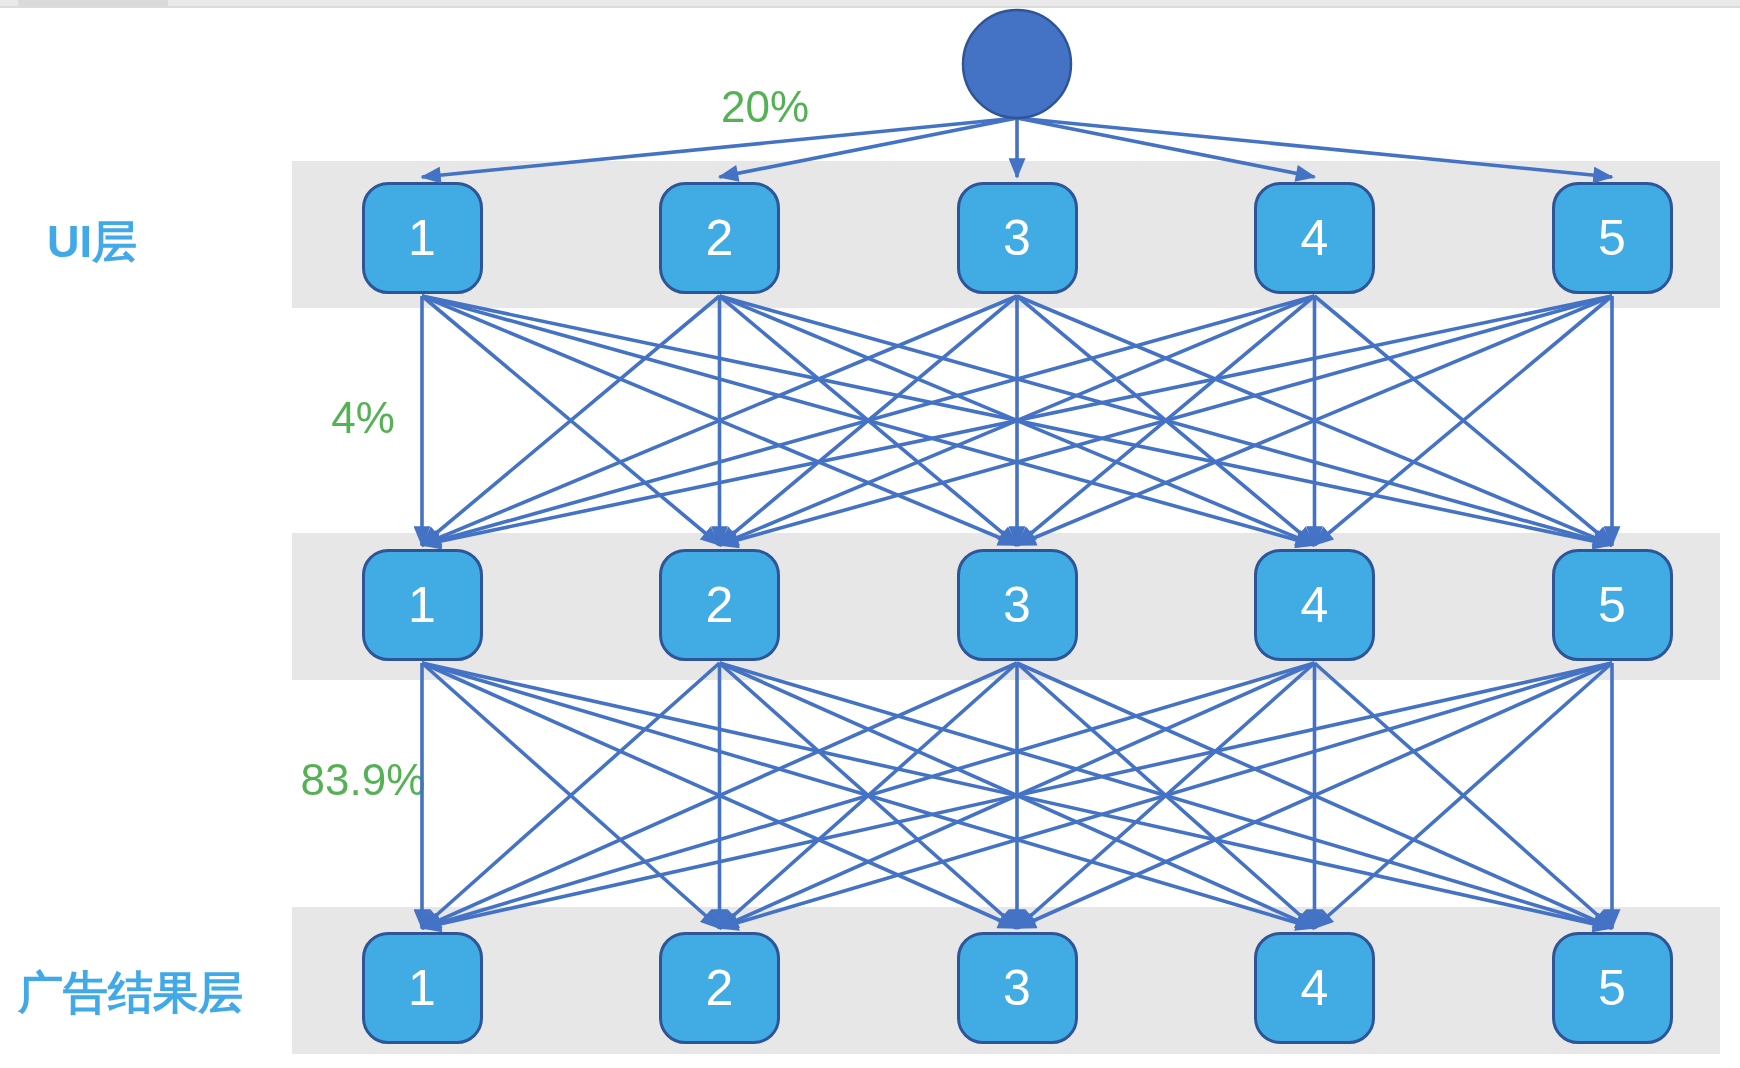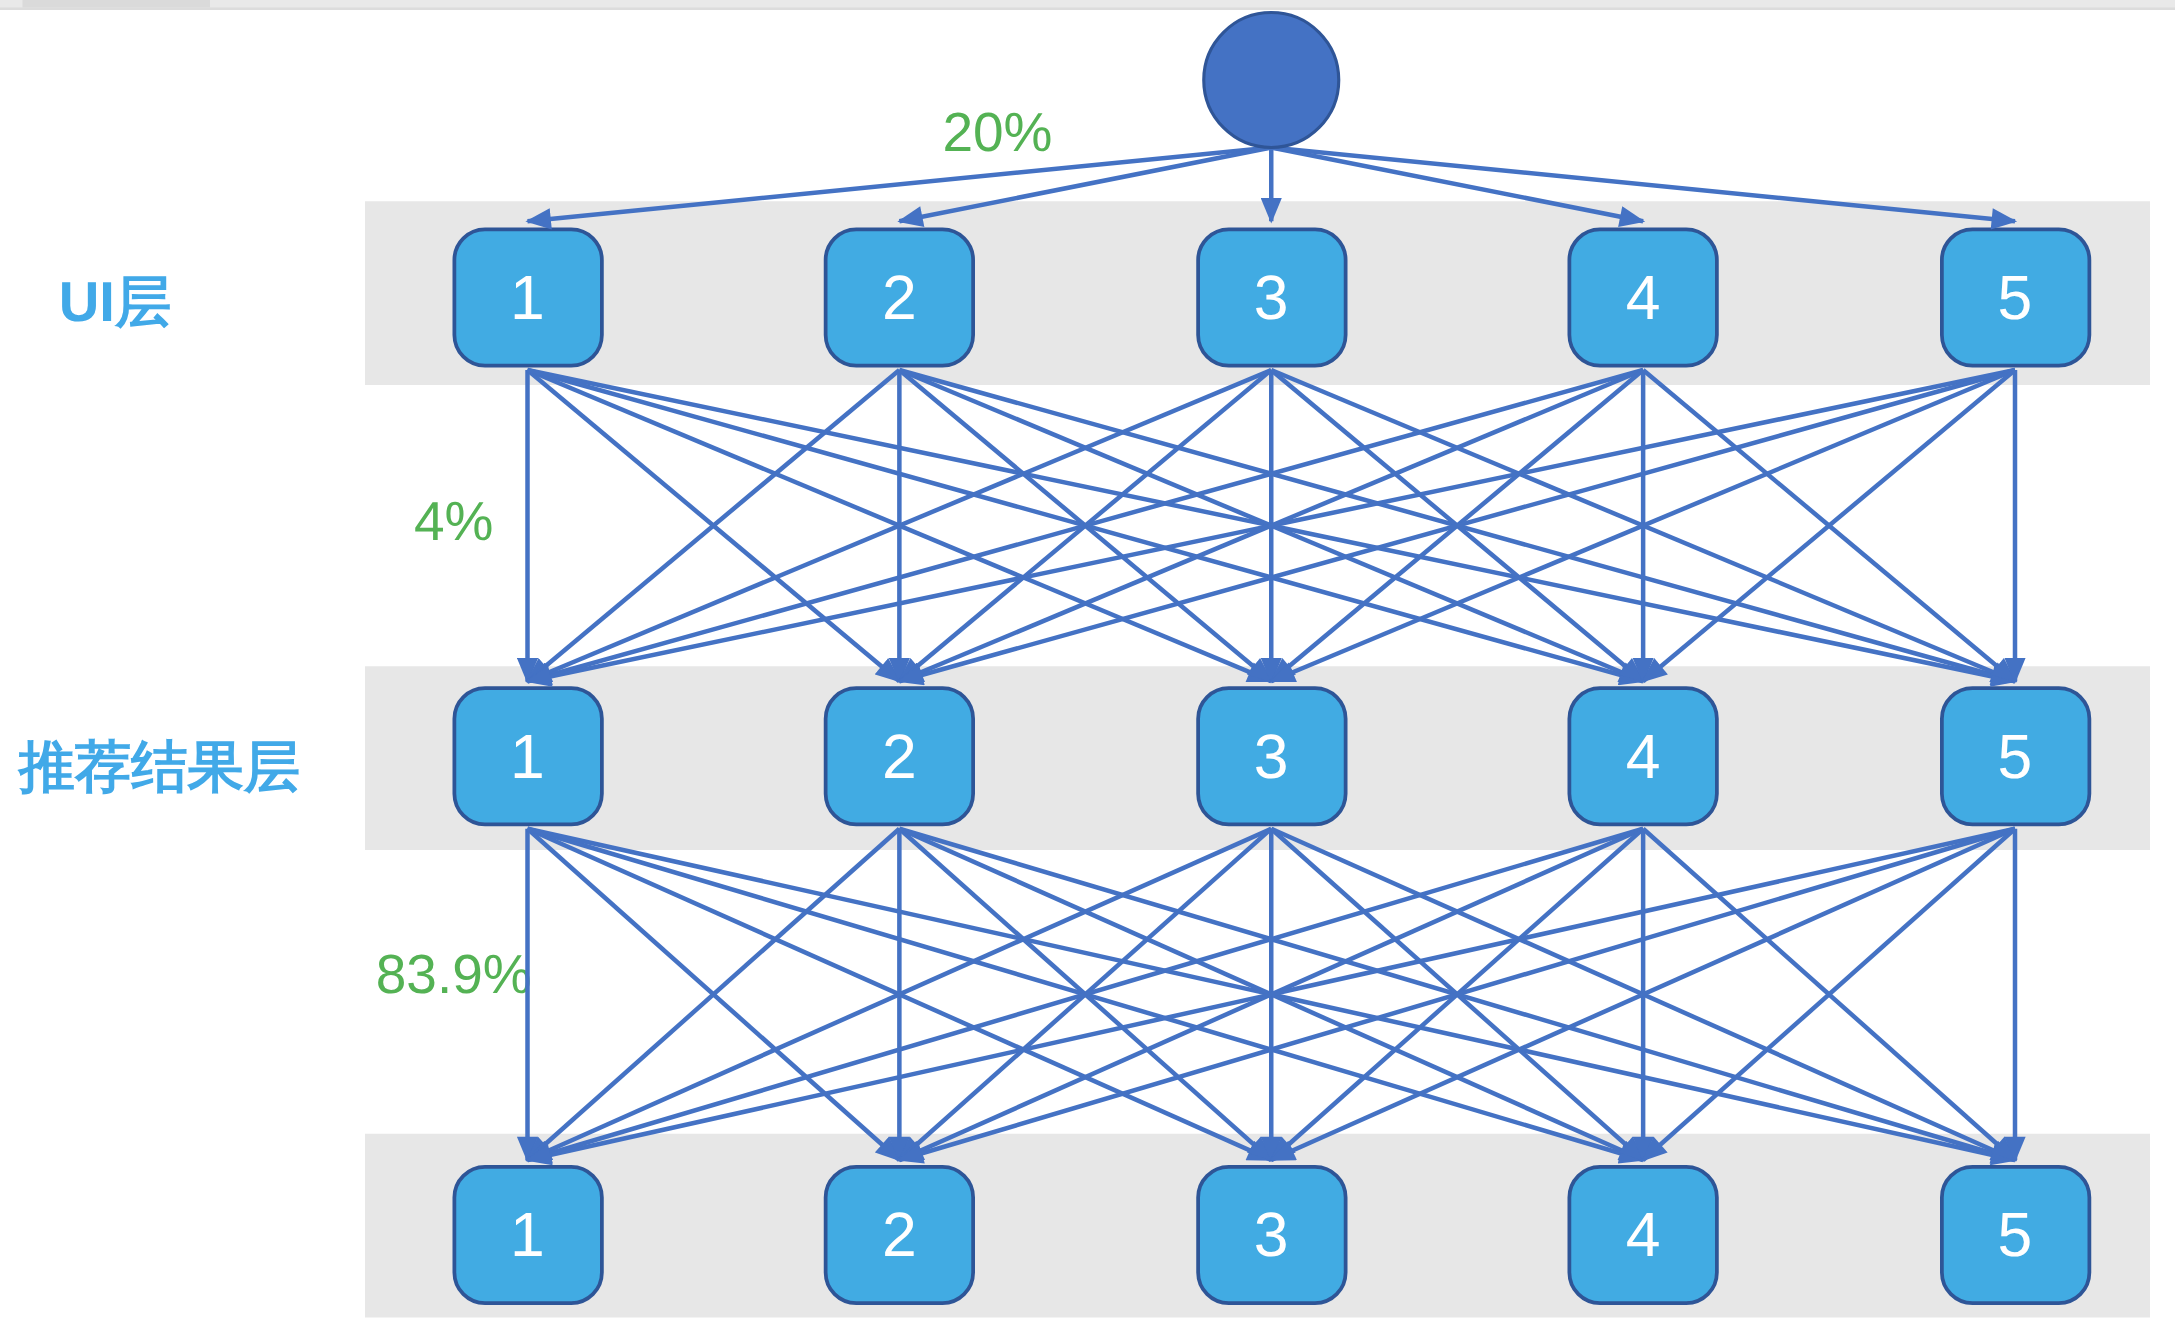--- a/index.html
+++ b/index.html
@@ -23,21 +23,21 @@
   .layer-label{
     position:absolute;color:var(--label-blue);font-weight:bold;
     font-size:45px;text-align:left;white-space:nowrap;letter-spacing:0px;
   }
   #ll-0{left:47px;top:212px;width:180px;}
   #ll-1{left:15px;top:584px;width:240px;}
   #ll-2{left:18px;top:963px;width:240px;}
   .rate{
     position:absolute;color:var(--rate-green);font-size:44px;text-align:center;white-space:nowrap;
   }
-  #rate-0{left:728px;top:82px;width:140px;text-align:center;}
+  #rate-0{left:695px;top:82px;width:140px;text-align:center;}
   #rate-1{left:300px;top:393px;width:126px;}
   #rate-2{left:300px;top:755px;width:126px;}
   .sq{
     position:absolute;width:121px;height:112px;box-sizing:border-box;
     background:var(--node-fill);border:3px solid var(--node-border);border-radius:26px;
     display:flex;align-items:center;justify-content:center;
   }
   .sq span{
     color:var(--node-text);font-size:50px;font-weight:300;line-height:1;
   }
@@ -49,21 +49,21 @@
 <div id="stage" style="--node-fill: #41ABE3; --node-border: #2E5597; --band: #E7E7E7; --label-blue: #41A9E8; --rate-green: #54B254; --node-text: #FFFFFF;">
   <div class="topstrip">
     <div class="topstrip-tab"></div>
   </div>
 
   <div class="band" id="band-0"></div>
   <div class="band" id="band-1"></div>
   <div class="band" id="band-2"></div>
 
   <div class="layer-label" id="ll-0">UI层</div>
-  <div class="layer-label" id="ll-1">推荐结果层</div>
+  <div class="layer-label" id="ll-2">广告结果层</div>
 
   <div class="rate" id="rate-0">20%</div>
   <div class="rate" id="rate-1">4%</div>
   <div class="rate" id="rate-2">83.9%</div>
 
   <div id="nodes">
       <div class="sq" style="left: 361.5px; top: 182px;">
         <span>1</span>
       </div>
       <div class="sq" style="left: 659px; top: 182px;">

